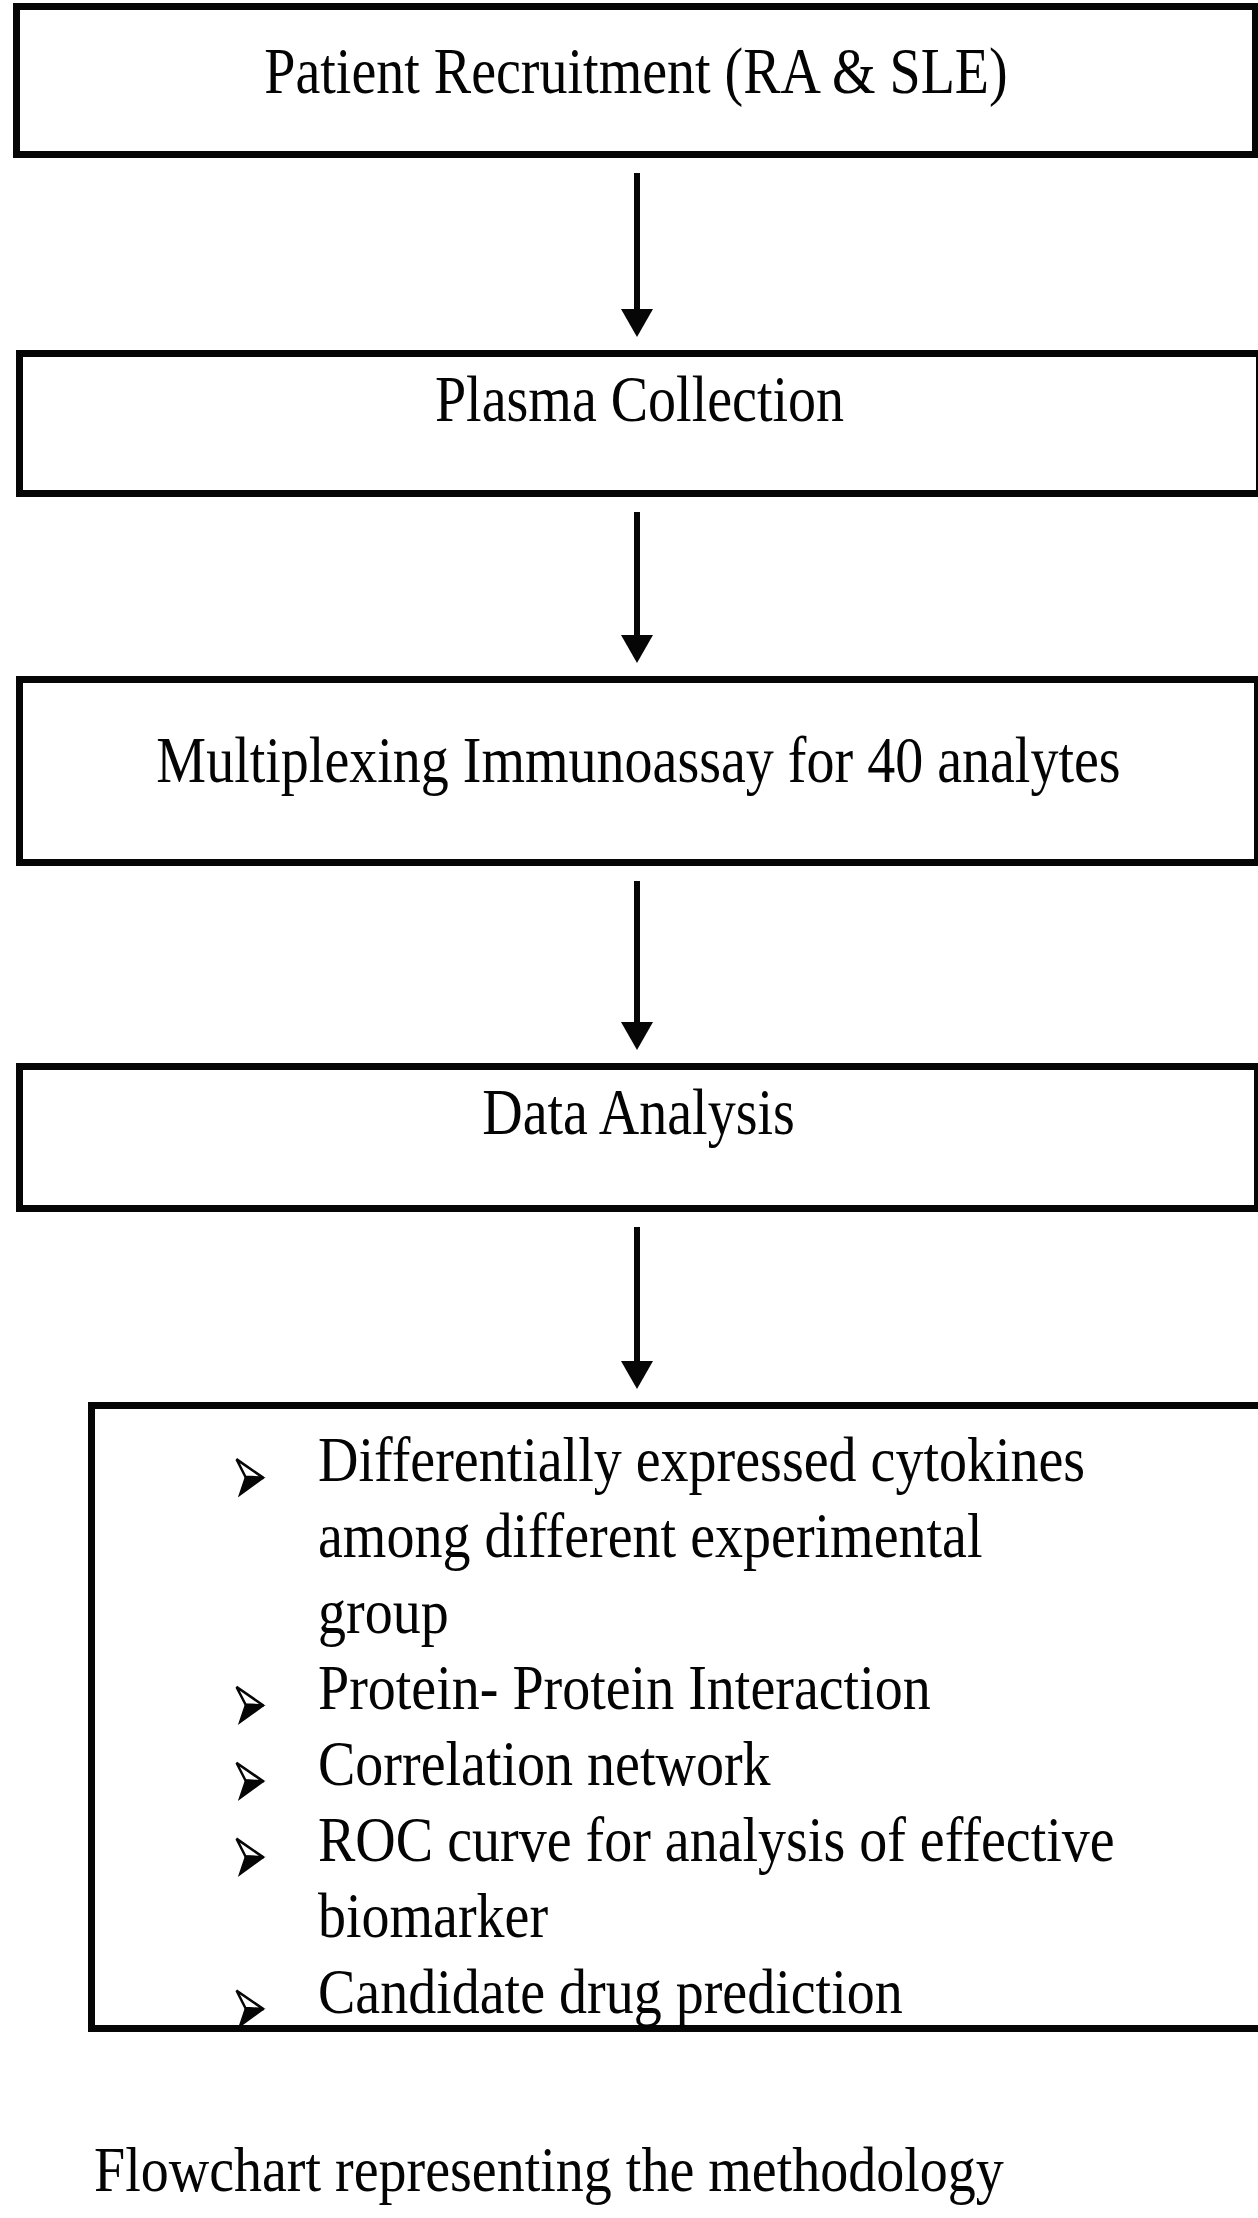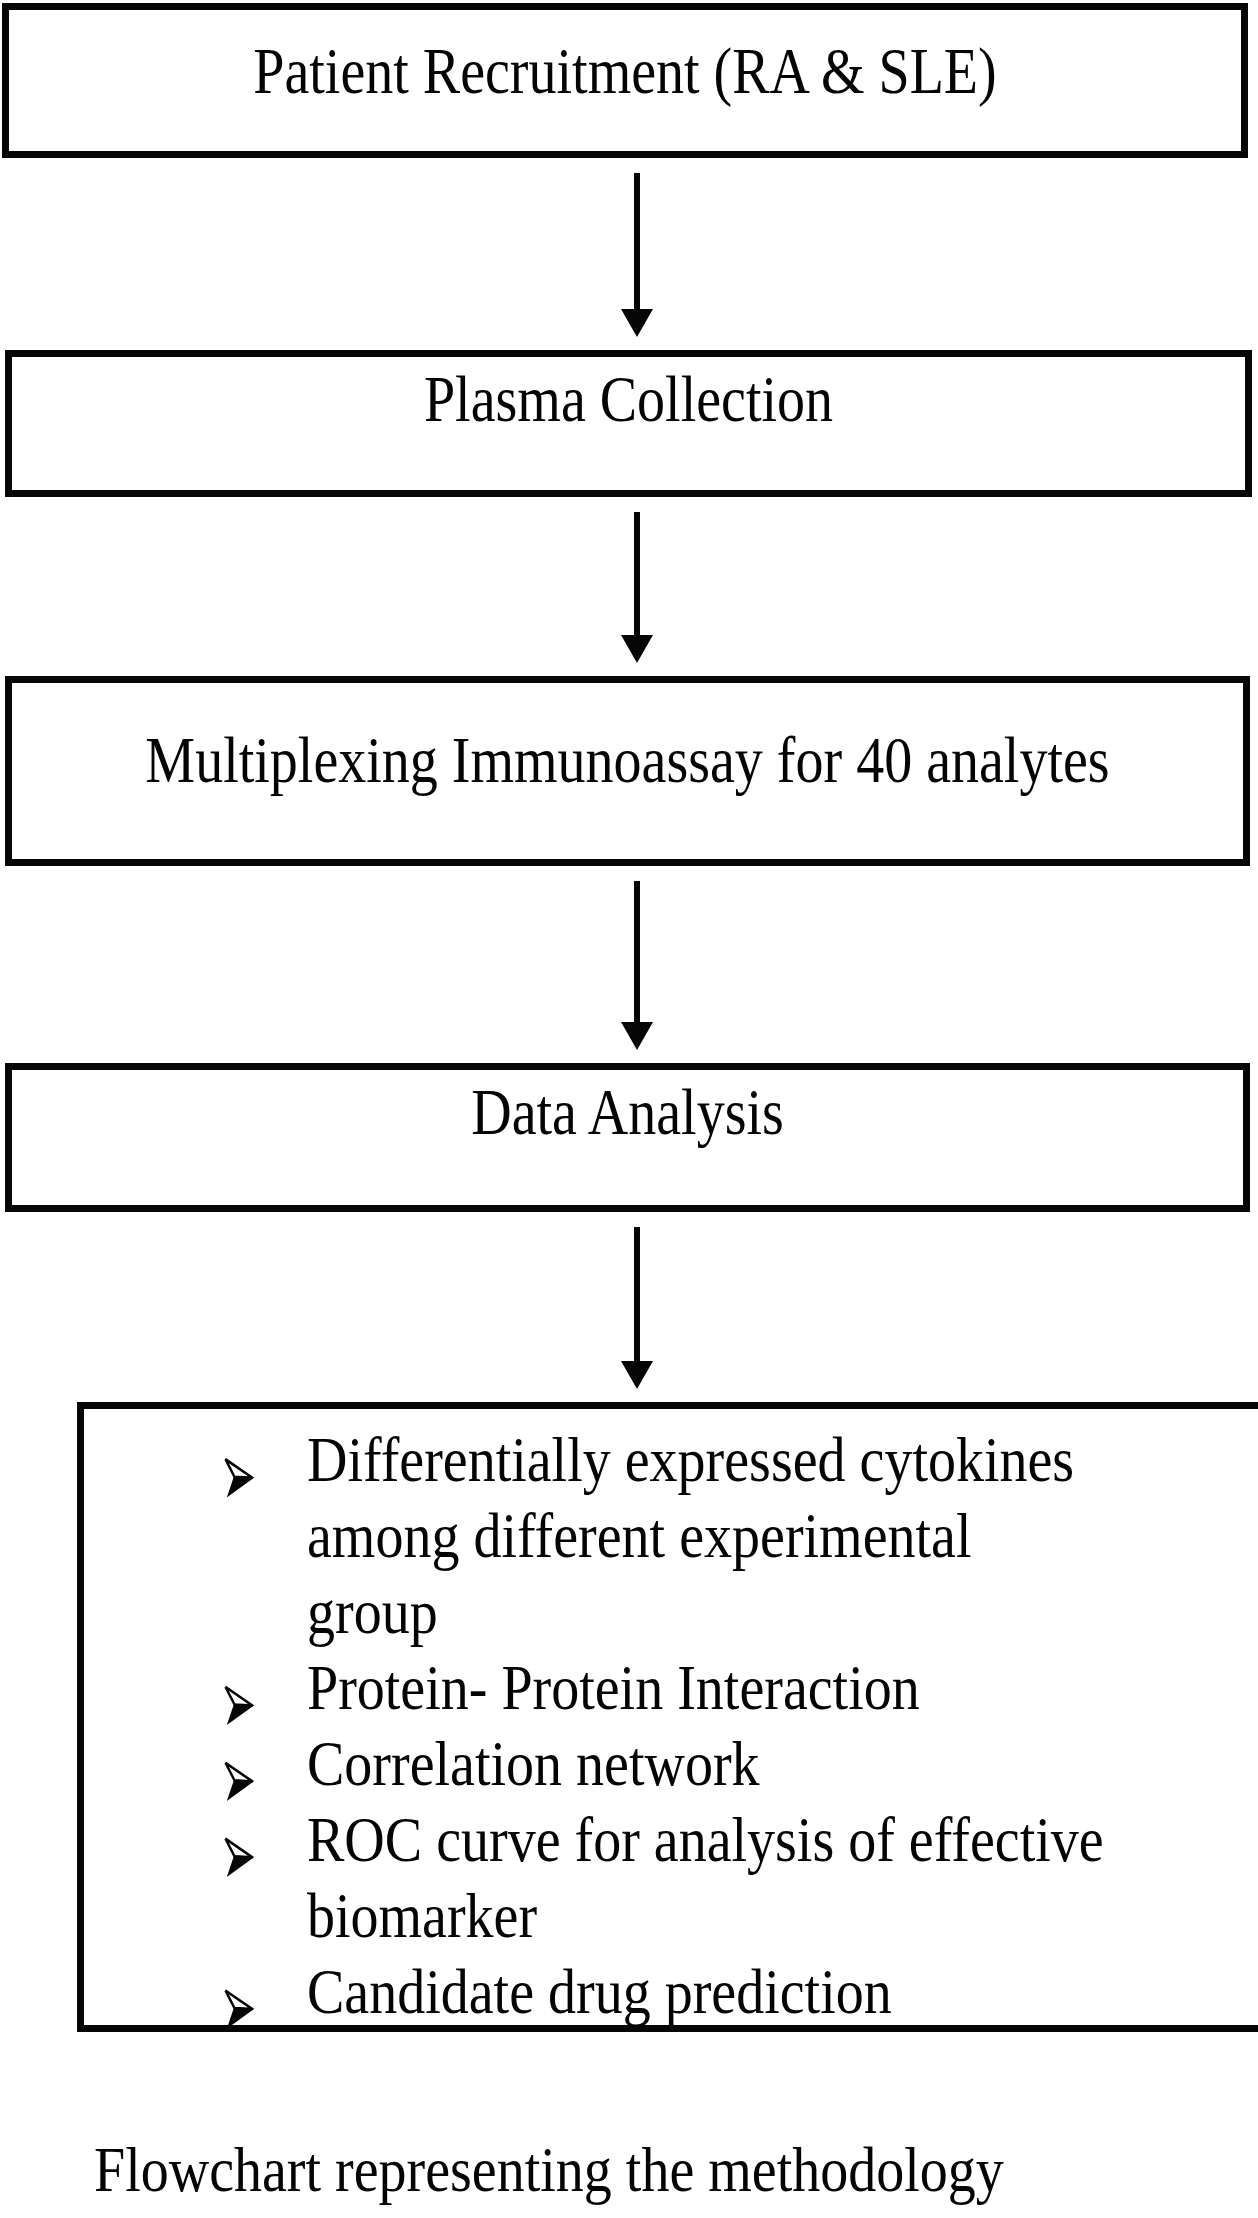--- a/index.html
+++ b/index.html
@@ -14,20 +14,21 @@
     background: #ffffff;
     overflow: hidden;
     font-family: "Liberation Serif", "DejaVu Serif", serif;
     color: #040404;
   }
   .box {
     position: absolute;
     box-sizing: border-box;
     border: 7px solid #060606;
     background: #ffffff;
+    margin-left: 11px;
   }
   .step .label {
     width: 100%;
     text-align: center;
     font-size: 56px;
     line-height: 60px;
     white-space: nowrap;
     transform: scaleY(1.16);
     transform-origin: 50% 0%;
   }

